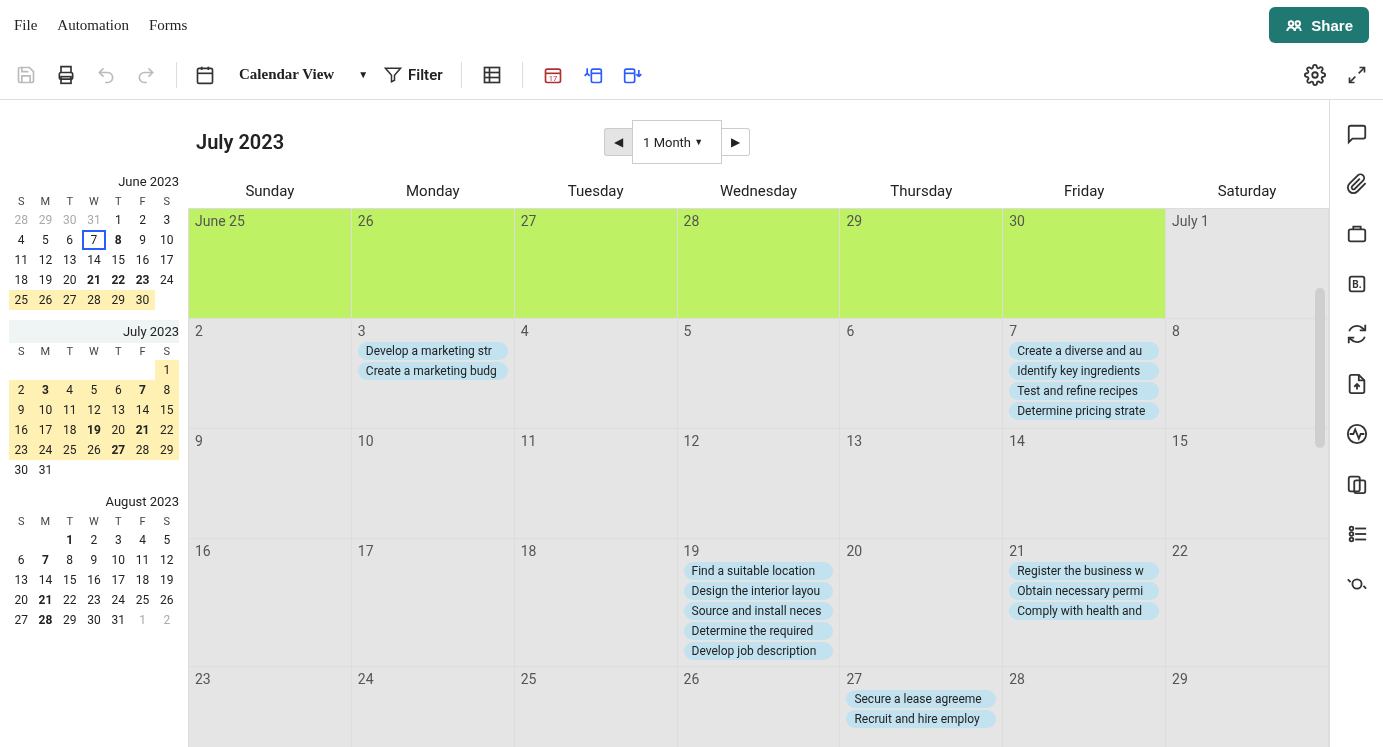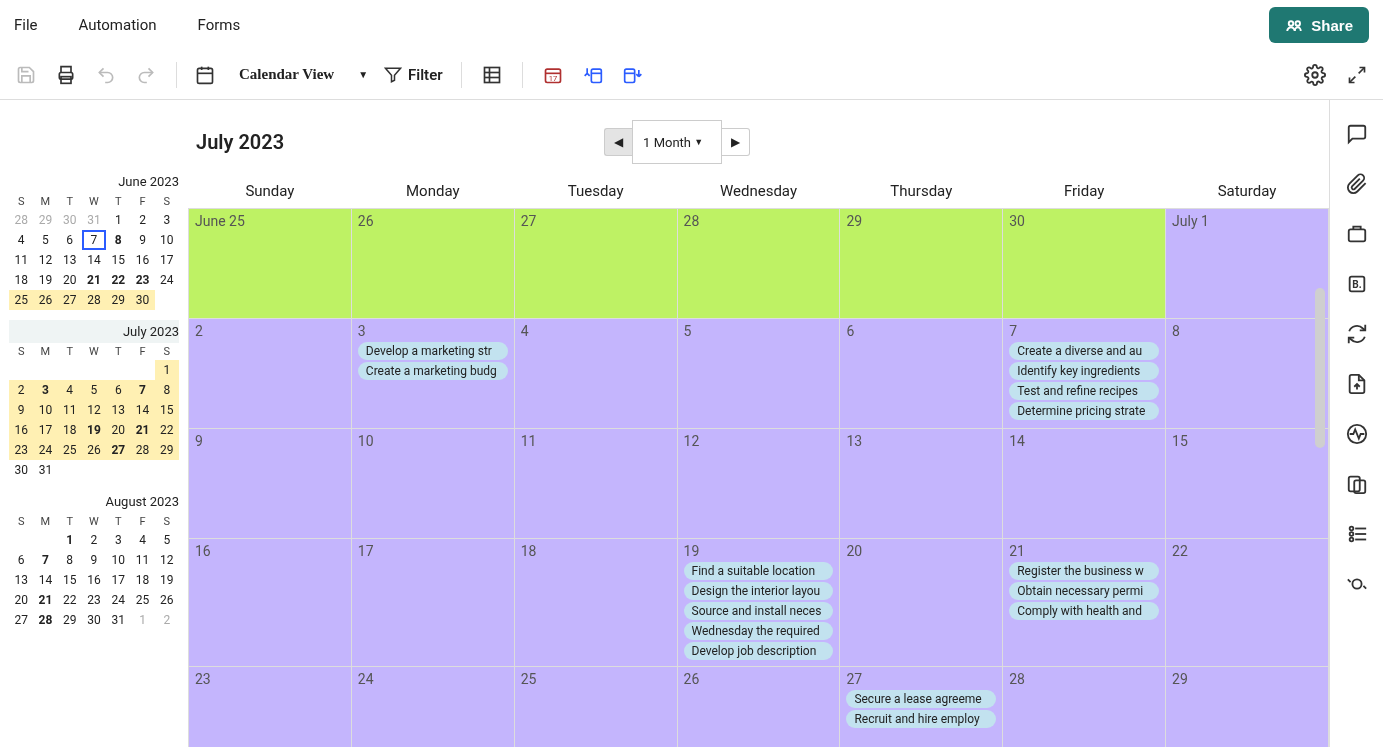--- a/index.html
+++ b/index.html
@@ -1,20 +1,20 @@
 <!DOCTYPE html>
 <html><head>
 <meta charset="utf-8">
 <style>
   * { box-sizing: border-box; margin: 0; padding: 0; }
   body { font-family: -apple-system, "Segoe UI", Roboto, Arial, sans-serif; font-size: 13px; color: #222; background:#fff;}
   
   
   .top-menu { display:flex; align-items:center; height:50px; padding:0 14px; }
-  .menus { display:flex; gap:41px; }
+  .menus { display:flex; gap:20px;font-family:Liberation Serif, serif; }
   .menus div { font-size:15px; cursor:pointer;}
   .title-group { position:absolute; left:50%; transform:translateX(-50%); display:flex; align-items:center; gap:10px;}
   .title-group .name { font-size:19px; font-weight:700;}
   .share-btn { margin-left:auto; background:#1f7872; color:#fff; border:none; border-radius:6px; padding:9px 16px; font-size:15px; font-weight:700; display:flex; align-items:flex-end; gap:8px; cursor:pointer;}
   
   
   .toolbar { display:flex; align-items:center; height:50px; padding:0 14px; border-bottom:1px solid #ddd; gap:16px;}
   .tool-btn { width:24px; height:24px; display:flex; align-items:center; justify-content:center; cursor:pointer; color:#333;}
   .tool-btn.disabled { color:#bbb; cursor:default;}
   .divider { width:1px; height:26px; background:#ddd; margin:0 2px;}
@@ -44,21 +44,21 @@
   .big-header { display:flex; align-items:center; justify-content:flex-start; padding:0 8px 10px 8px;}
   .big-header h2 { font-size:20px; font-weight:600;}
   .period { display:flex; align-items:center; margin-left:320px;}
   .nav-arrow { width:28px; height:28px; display:flex; align-items:center; justify-content:center; border:1px solid #ccc; cursor:pointer; font-size:12px;}
   .nav-arrow.left { background:#e4e4e4; border-right:none; border-radius:3px 0 0 3px;}
   .nav-arrow.right { border-left:none; border-radius:0 3px 3px 0;}
   .period-select { height:44px; padding:0 18px 0 10px; border:1px solid #ccc; font-size:13px; display:flex; align-items:center; cursor:pointer; background:#fff;}
   
   .cal-table { width:100%; border-collapse:collapse; table-layout:fixed;}
   .cal-table th { font-weight:400; font-size:15px; padding:8px 0; text-align:center; border-bottom:1px solid #ddd;}
-  .cal-table td { border:1px solid #ddd; vertical-align:top; height:110px; padding:4px 6px; background:#c4b5fd;}
+  .cal-table td { border:1px solid #ddd; vertical-align:top; height:110px; padding:4px 6px; background:#e5e5e5;}
   .cal-table td.outmonth { background:#bef264;}
   .cal-table td .date { font-size:14px; color:#555; margin-bottom:3px;}
   .event { background:#c2e2ef; border-radius:10px; padding:2px 8px; font-size:12px; margin:2px 0; white-space:nowrap; overflow:hidden; text-overflow:ellipsis; cursor:pointer;}
   
   .scroll-ind { position:absolute; right:4px; top:188px; width:10px; height:160px; background:#cfcfcf; border-radius:5px;}
   
   .rt-icon { width:24px; height:24px; display:flex; align-items:center; justify-content:center; cursor:pointer; color:#333;}
 
   svg { display:block; }
 </style>
@@ -436,21 +436,21 @@
               <div class="date">17</div>
             </td>
             <td>
               <div class="date">18</div>
             </td>
             <td>
               <div class="date">19</div>
               <div class="event">Find a suitable location</div>
               <div class="event">Design the interior layou</div>
               <div class="event">Source and install neces</div>
-              <div class="event">Wednesday the required</div>
+              <div class="event">Determine the required</div>
               <div class="event">Develop job description</div>
             </td>
             <td>
               <div class="date">20</div>
             </td>
             <td>
               <div class="date">21</div>
               <div class="event">Register the business w</div>
               <div class="event">Obtain necessary permi</div>
               <div class="event">Comply with health and</div>

